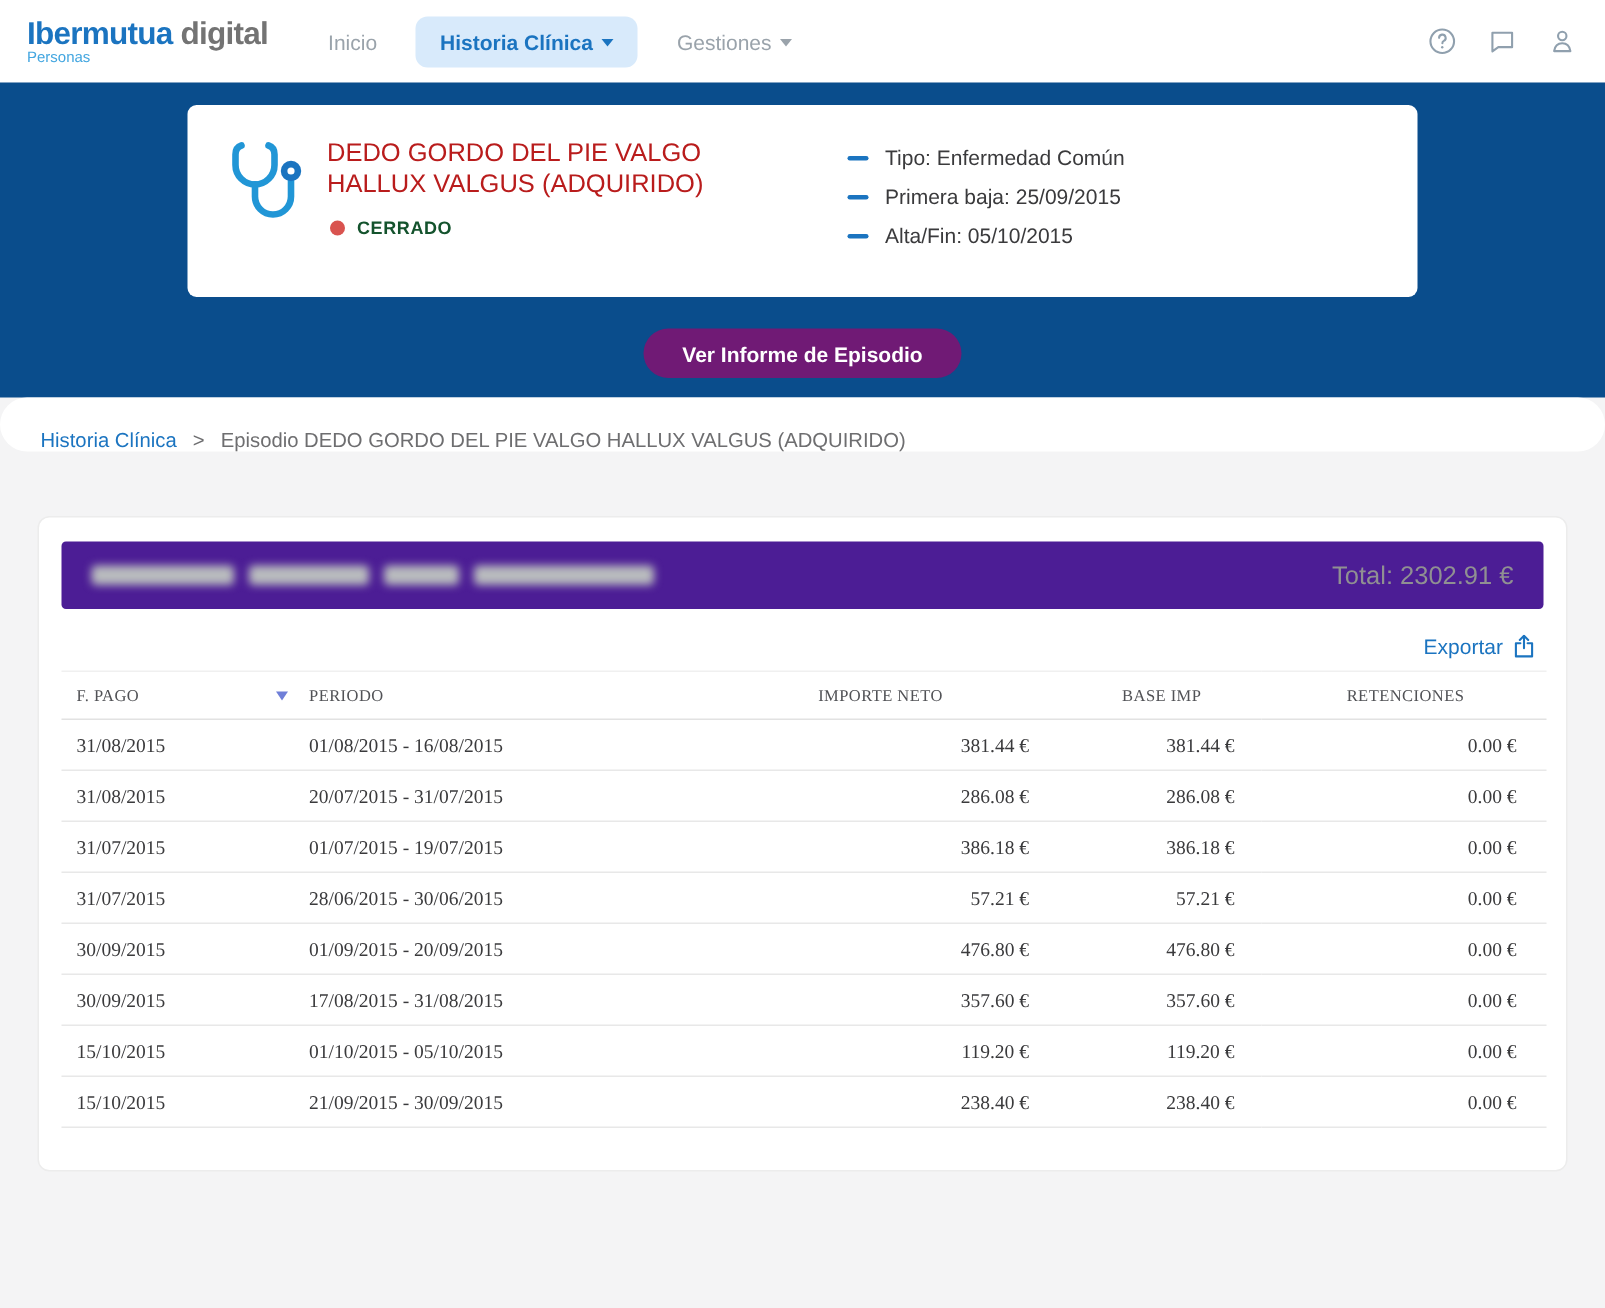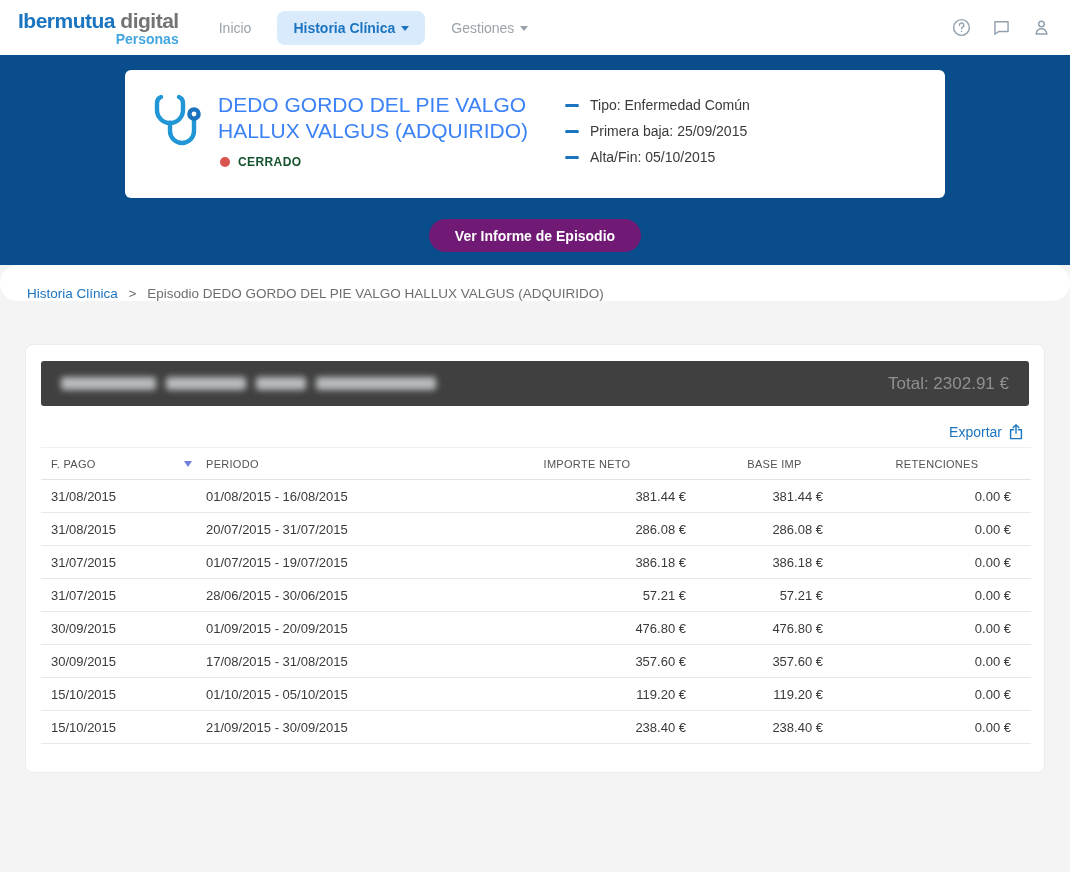--- a/index.html
+++ b/index.html
@@ -14,21 +14,21 @@
   
   .topbar {
     height:55px; background:#ffffff;
     display:flex; align-items:center;
     padding:0 18px;
   }
   .logo { margin-right:26px; line-height:1; cursor:pointer; }
   .logo-line1 { font-size:21px; font-weight:700; letter-spacing:-0.5px; }
   .logo-brand { color:#1B74C0; }
   .logo-product { color:#737373; }
-  .logo-tagline { display:block; text-align:right; font-size:14px; font-weight:700; color:#43A6E0; margin-top:1px; }
+  .logo-tagline { display:block; font-size:10px; font-weight:400; color:#43A6E0; margin-top:1px; }
   .nav-items { display:flex; align-items:center; gap:12px; }
   .nav-item {
     font-size:14px; color:#9AA3AB; padding:8px 14px; cursor:pointer;
     display:flex; align-items:center; gap:6px; border-radius:8px;
   }
   .nav-item.active {
     background:#D8EAFB; color:#1B74C0; font-weight:700; padding:9px 16px;
   }
   .caret {
     display:inline-block; width:0; height:0;
@@ -43,21 +43,21 @@
     height:210px; background:#0A4D8C;
     display:flex; flex-direction:column; align-items:center;
   }
   .episode-card {
     margin-top:15px; width:820px; height:128px;
     background:#ffffff; border-radius:6px;
     display:flex; padding:22px 30px 18px 27px;
   }
   .ep-icon { width:52px; height:56px; flex:0 0 52px; }
   .ep-left { margin-left:14px; }
-  .ep-title { font-size:21px; line-height:1.22; color:#3b82f6; max-width:315px; }
+  .ep-title { font-size:17px; line-height:1.22; color:#b91c1c; max-width:315px; }
   .ep-status { margin-top:12px; display:flex; align-items:center; gap:8px; margin-left:2px; }
   .status-dot { width:10px; height:10px; border-radius:50%; background:#D9534F; }
   .ep-status-label { font-size:12px; font-weight:700; color:#14532d; letter-spacing:0.4px; }
   .ep-details { margin-left:auto; width:350px; padding-top:5px; }
   .ep-detail { display:flex; align-items:center; margin-bottom:10px; }
   .dash { width:14px; height:3px; background:#1B74C0; border-radius:2px; margin-right:11px; flex:0 0 14px; }
   .ep-detail span { font-size:14px; color:#3A3A3C; }
   .hero-btn {
     margin-top:21px; height:33px; padding:0 26px;
     background:#701a75; border:none; border-radius:17px;
@@ -82,37 +82,37 @@
   }
   .tab.active { color:#13579E; font-weight:700; border-bottom:3px solid #1E1E1E; padding-bottom:13px; }
 
   
   .main-card {
     margin:43px auto 0; width:1020px;
     background:#ffffff; border:1px solid #ECECEC; border-radius:8px;
     padding:16px 15px 28px;
   }
   .total-bar {
-    height:45px; background:#404040; border-radius:3px;
+    height:45px; background:#4c1d95; border-radius:3px;
     display:flex; align-items:center; justify-content:space-between;
     padding:0 20px;
   }
   .redacted { display:flex; gap:10px; align-items:center; filter:blur(3px); }
   .redacted i { display:block; height:13px; background:#B9BCBE; border-radius:3px; }
   .redacted i:nth-child(1){ width:95px; } .redacted i:nth-child(2){ width:80px; }
   .redacted i:nth-child(3){ width:50px; } .redacted i:nth-child(4){ width:120px; }
   .total-label { font-size:17px; color:#909092; }
   .export-row { text-align:right; margin:17px 6px 6px 0; }
   .export-link {
     color:#1B74C0; font-size:14px; cursor:pointer; text-decoration:none;
     display:inline-flex; align-items:center; gap:7px;
   }
 
   
-  table.pay-table { width:990px; border-collapse:collapse; table-layout:fixed; }
+  table.pay-table { width:990px; border-collapse:collapse; table-layout:fixed;font-family:Liberation Serif, serif; }
   .pay-table col.c1{ width:155px; } .pay-table col.c2{ width:270px; }
   .pay-table col.c3{ width:240px; } .pay-table col.c4{ width:135px; }
   .pay-table col.c5{ width:190px; }
   .pay-table th {
     font-size:11px; font-weight:400; color:#515256; letter-spacing:0.3px;
     text-align:left; padding:10px 8px 9px 10px;
     border-top:1px solid #F0F0F0; border-bottom:1px solid #E2E2E2;
     white-space:nowrap; overflow:hidden;
   }
   .pay-table th.num { text-align:center; }

